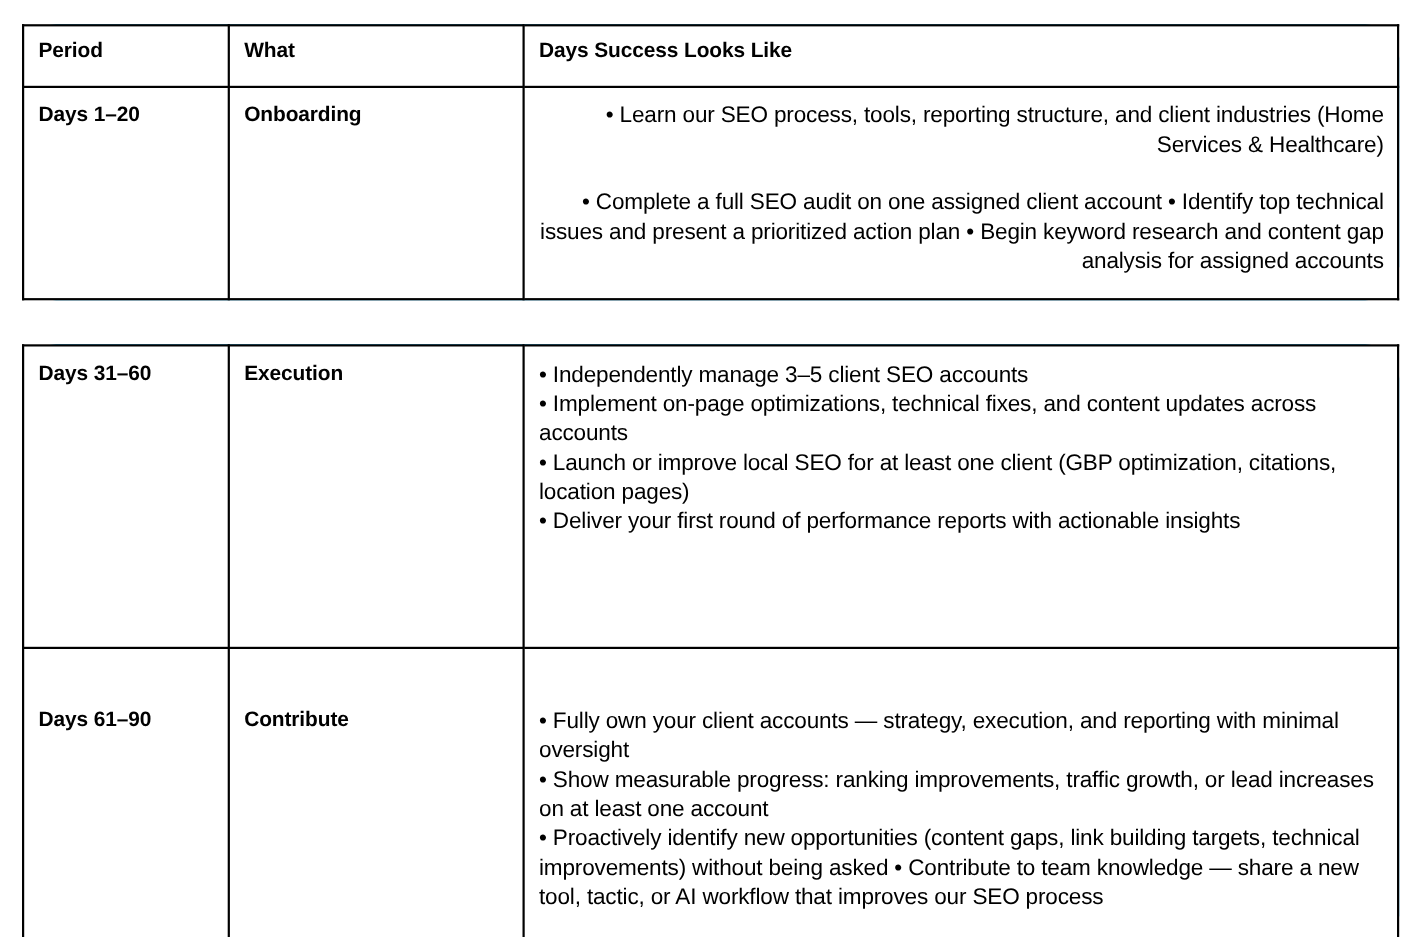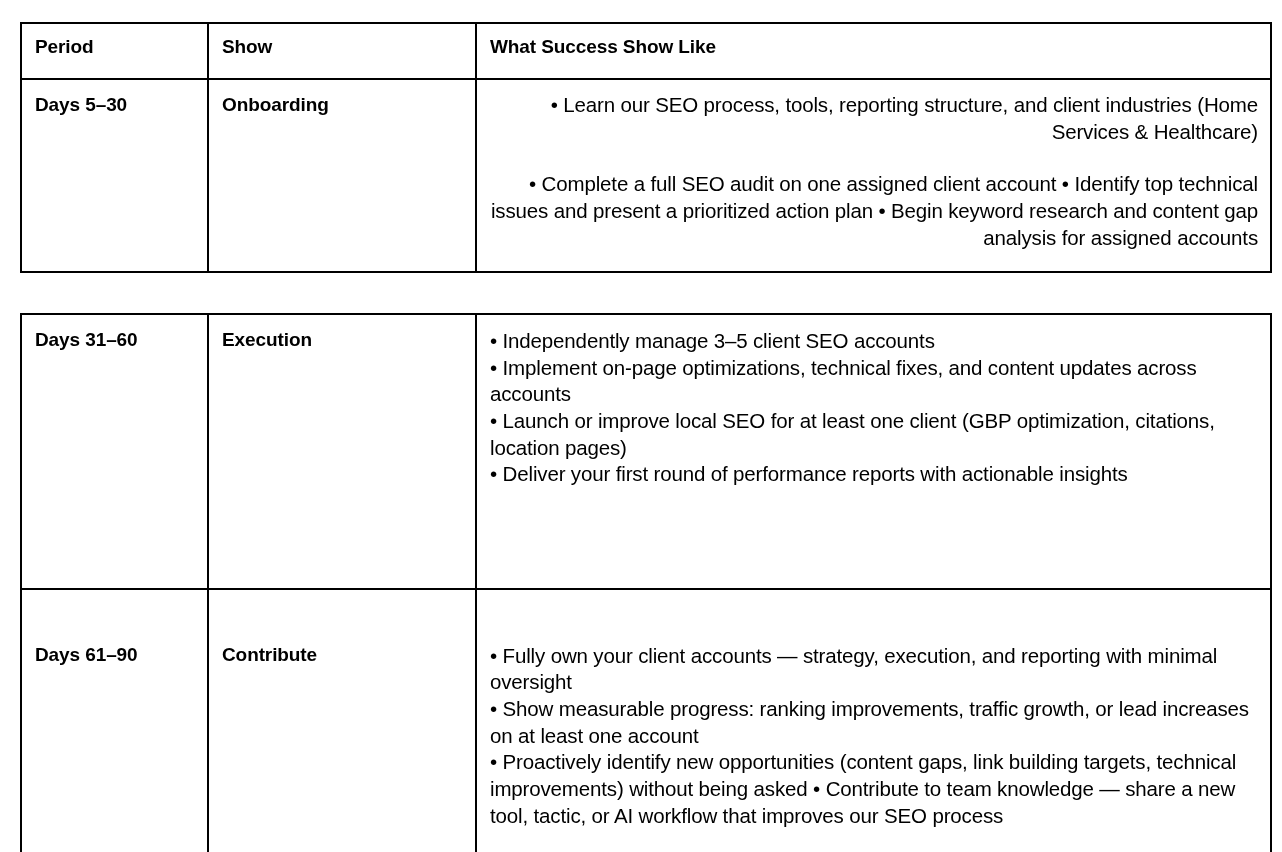--- a/index.html
+++ b/index.html
@@ -107,34 +107,34 @@
   <table class="tbl" id="table-1">
     <tbody>
       <tr class="hdr-row">
         <td class="col-period">
           <div class="cell-inner">
             <div class="hdr">Period</div>
           </div>
         </td>
         <td class="col-goal">
           <div class="cell-inner">
-            <div class="hdr">Show</div>
-          </div>
-        </td>
-        <td class="col-success">
-          <div class="cell-inner">
-            <div class="hdr">What Success Show Like</div>
+            <div class="hdr">What</div>
+          </div>
+        </td>
+        <td class="col-success">
+          <div class="cell-inner">
+            <div class="hdr">Days Success Looks Like</div>
           </div>
         </td>
       </tr>
 
       <tr class="row-1">
         <td class="col-period">
           <div class="cell-inner">
-            <div class="lbl">Days 5–30</div>
+            <div class="lbl">Days 1–20</div>
           </div>
         </td>
         <td class="col-goal">
           <div class="cell-inner">
             <div class="lbl">Onboarding</div>
           </div>
         </td>
         <td class="col-success">
           <div class="cell-inner">
             <div class="body-text">

